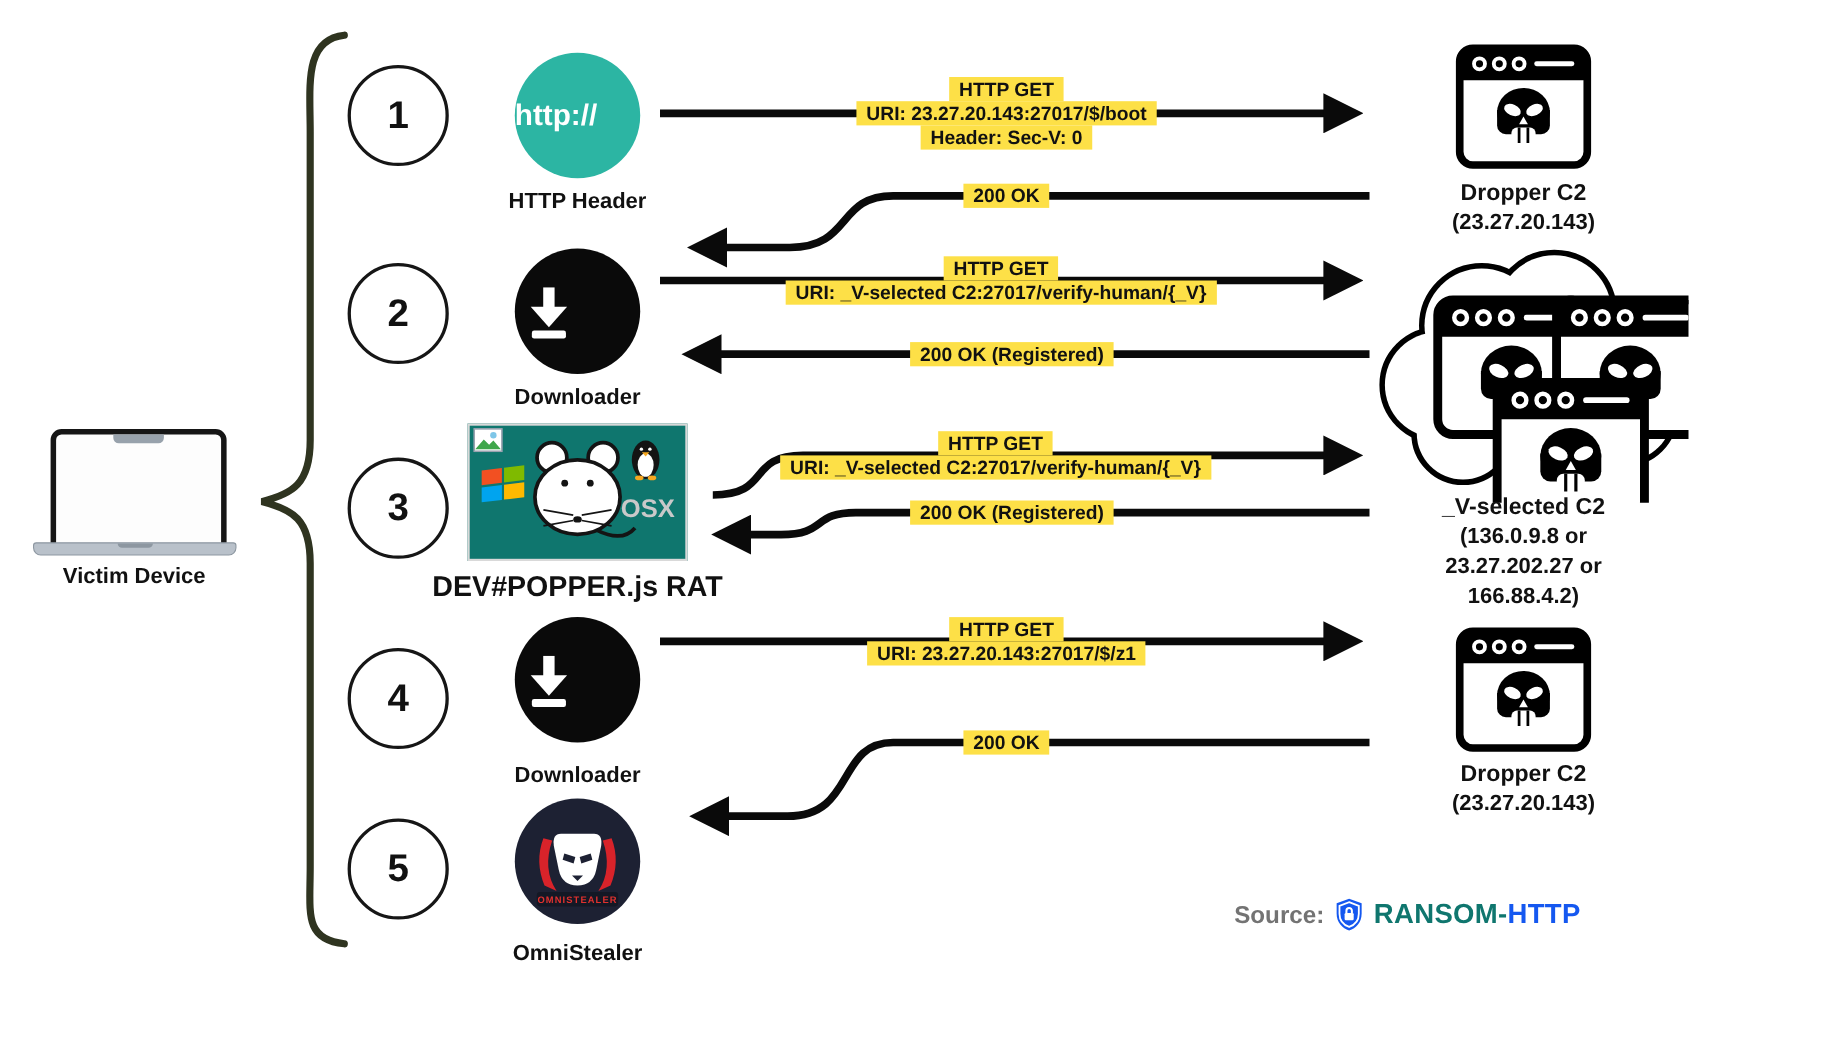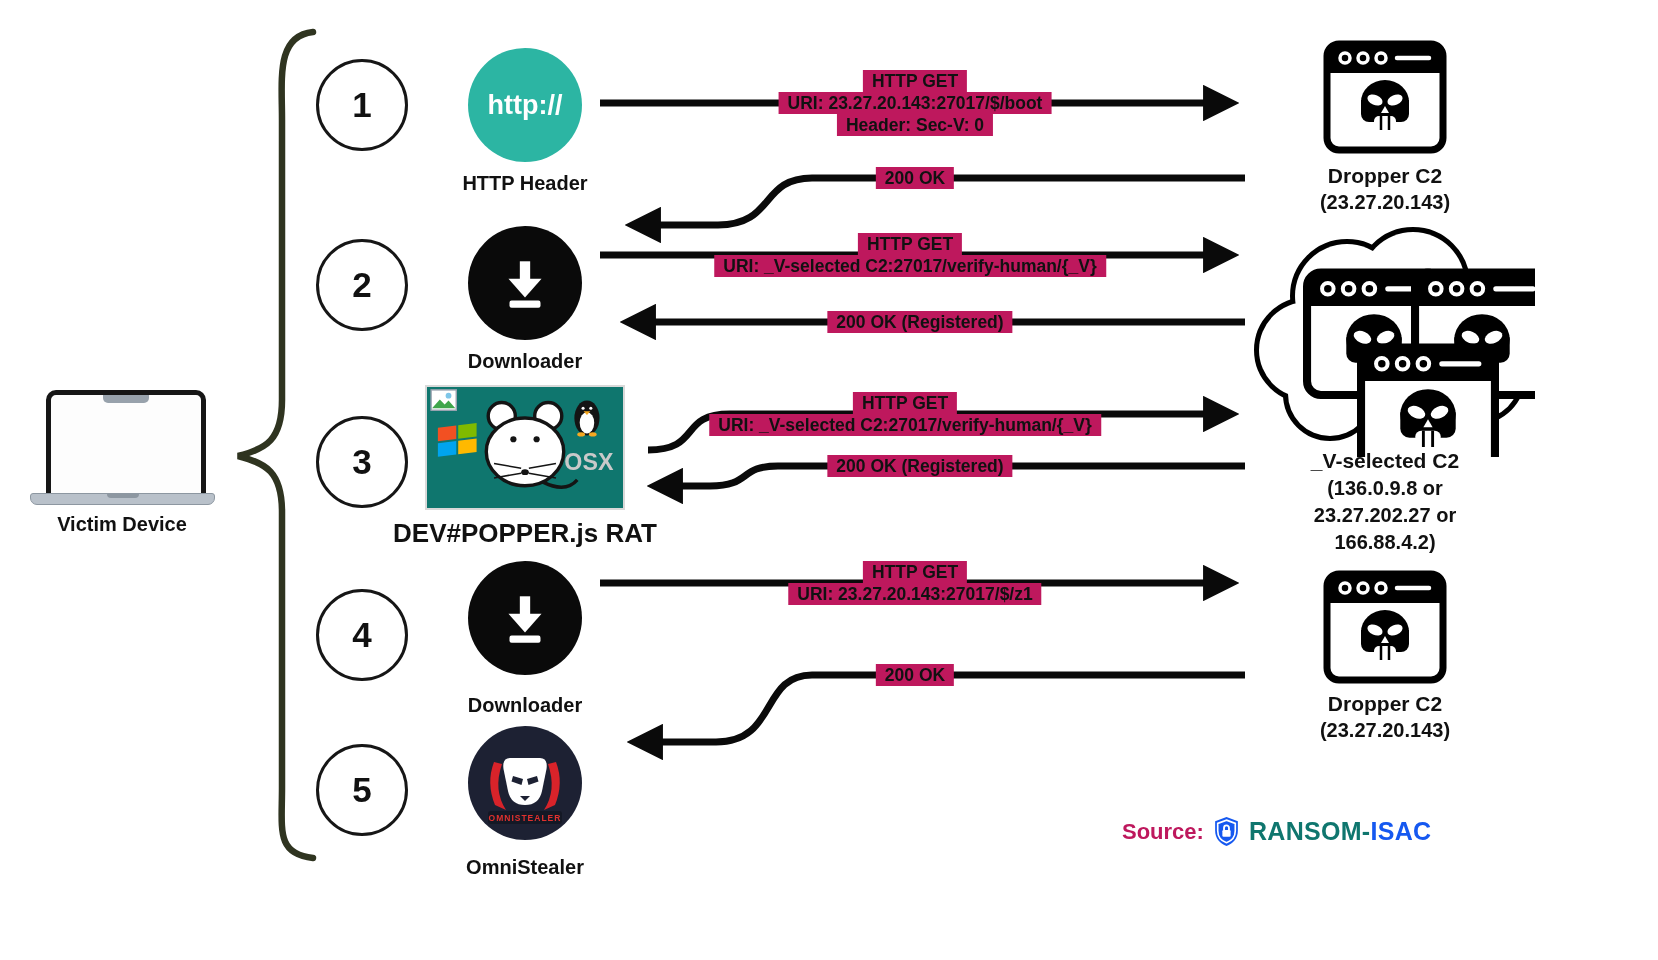--- a/index.html
+++ b/index.html
@@ -3,42 +3,42 @@
 <meta charset="utf-8">
 <style>
   html,body{margin:0;padding:0;background:#fff;}
   #canvas{position:relative;width:1658px;height:960px;background:#fff;overflow:hidden;
           font-family:"Liberation Sans","DejaVu Sans",sans-serif;color:#111;}
   .abs{position:absolute;}
   svg{display:block;}
   #arrow-layer{position:absolute;left:0;top:0;z-index:1;}
   .lbl{position:absolute;transform:translateX(-50%);font-weight:700;color:#111;
        text-align:center;white-space:nowrap;z-index:3;}
-  .albl{position:absolute;transform:translateX(-50%);font-weight:700;color:#111;background:#be185d;
+  .albl{position:absolute;transform:translateX(-50%);font-weight:700;color:#111;background:#fde047;
         padding:1px 9px;white-space:nowrap;font-size:17.5px;line-height:20px;z-index:2;}
   .stepnum{position:absolute;width:86px;height:86px;border:3.5px solid #161616;border-radius:50%;
            background:#fff;display:flex;align-items:center;justify-content:center;
            font-size:35px;font-weight:700;color:#111;z-index:2;}
   .bigcirc{position:absolute;width:114px;height:114px;border-radius:50%;
-           display:flex;align-items:center;justify-content:center;z-index:2;}
+           display:flex;align-items:center;z-index:2;}
   .teal{background:#2CB5A3;}
   .blackc{background:#0a0a0a;}
   .httptxt{color:#fff;font-weight:700;font-size:27px;}
   .ratbox{position:absolute;left:425px;top:385px;width:200px;height:125px;background:#0f766e;
           border:2px solid #d9d9d9;z-index:2;box-sizing:border-box;}
   .laptop-screen{position:absolute;left:46px;top:390px;width:150px;height:100px;background:#fdfdfd;
           border:5px solid #161616;border-radius:10px 10px 3px 3px;z-index:2;}
   .laptop-notch{position:absolute;left:50%;top:0;transform:translateX(-50%);width:46px;height:8px;
           background:#98a2ac;border-radius:0 0 5px 5px;}
   .laptop-base{position:absolute;left:30px;top:493px;width:185px;height:12px;background:#b9c1ca;
           border:1.5px solid #8d97a1;border-radius:3px 3px 7px 7px;z-index:2;box-sizing:border-box;}
   .laptop-base::after{content:"";position:absolute;left:50%;top:0;transform:translateX(-50%);
           width:32px;height:4px;background:#8d97a1;border-radius:0 0 4px 4px;}
   .sourcebar{position:absolute;left:1122px;top:816px;display:flex;align-items:center;gap:9px;z-index:2;}
-  .source-label{font-size:22px;font-weight:700;color:#be185d;}
+  .source-label{font-size:22px;font-weight:700;color:#737373;}
   .brand{font-size:25px;font-weight:800;letter-spacing:.3px;}
   .brand .p1{color:#0f766e;}
   .brand .p2{color:#1558F0;}
 </style>
 </head>
 <body>
 
 <div id="canvas">
 
   <svg id="arrow-layer" width="1658" height="960" viewBox="0 0 1658 960">
@@ -249,16 +249,16 @@
   <div class="lbl" style="left:1385px;top:719px;font-size:20px;">(23.27.20.143)</div>
 
   <div class="sourcebar">
     <span class="source-label">Source:</span>
     <svg width="27" height="31" viewBox="0 0 26 30">
       <path d="M13,1 L24,5 v9 c0,8 -5,13 -11,15 C7,27 2,22 2,14 V5 z" fill="#1558F0"></path>
       <path d="M13,4 L21.5,7.2 v7 c0,6 -4,10 -8.5,11.6 C8.5,24.2 4.5,20.2 4.5,14.2 v-7 z" fill="none" stroke="#fff" stroke-width="1.6"></path>
       <rect x="9" y="13.5" width="8" height="6.5" rx="1.2" fill="#fff"></rect>
       <path d="M10.6,13.5 v-2 a2.4,2.4 0 0 1 4.8,0 v2" fill="none" stroke="#fff" stroke-width="1.8"></path>
     </svg>
-    <span class="brand"><span class="p1">RANSOM-</span><span class="p2">ISAC</span></span>
+    <span class="brand"><span class="p1">RANSOM-</span><span class="p2">HTTP</span></span>
   </div>
 
 </div>
 
 </body></html>

